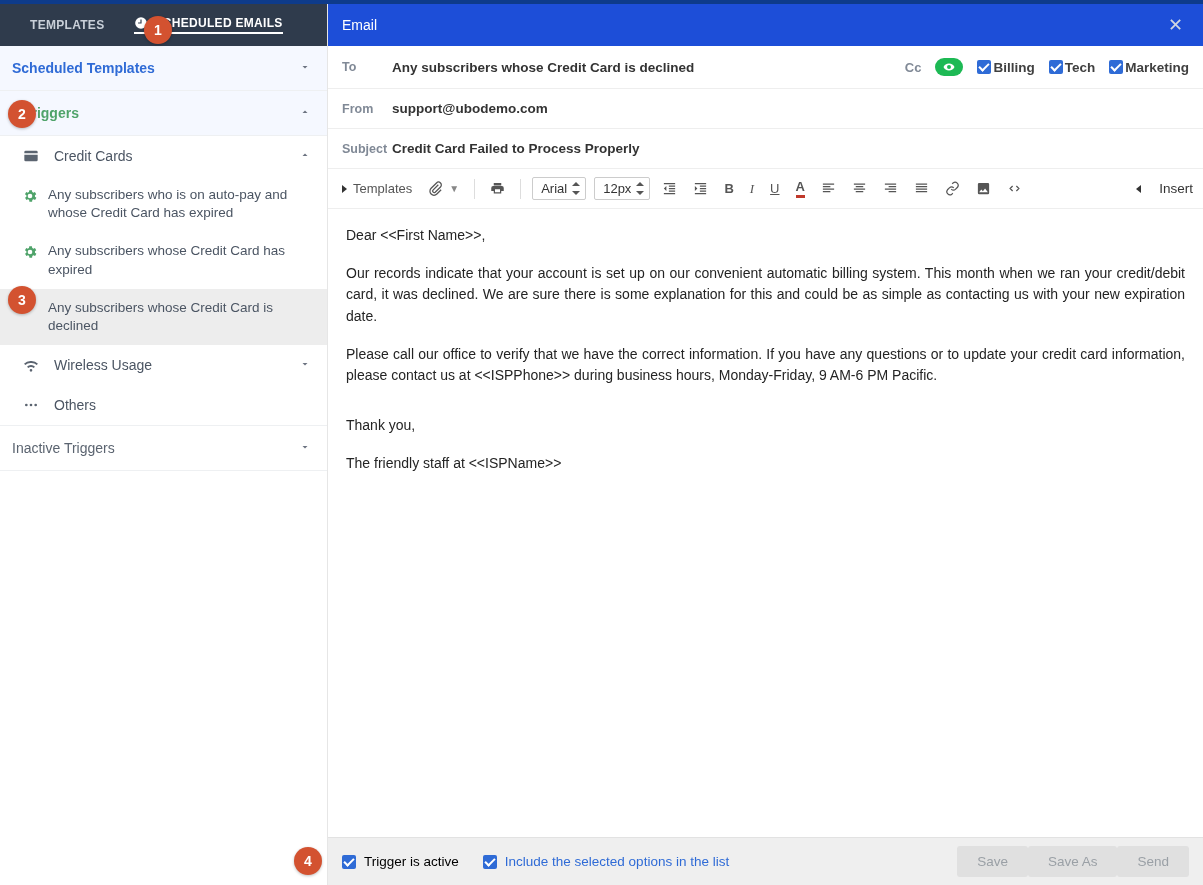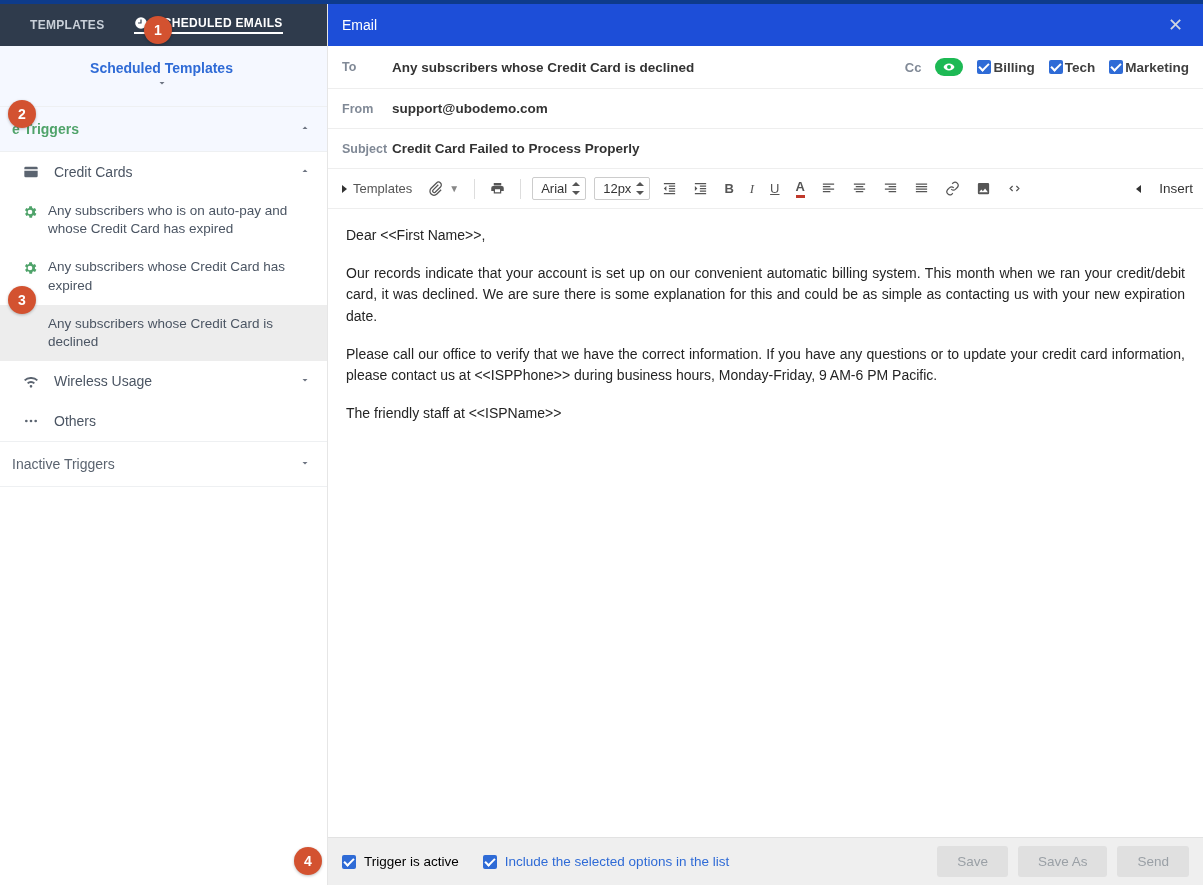--- a/index.html
+++ b/index.html
@@ -10,21 +10,21 @@
   
   .sidebar { width:328px; min-width:328px; height:100%; border-right:1px solid #e6e6e6; background:#fff; display:flex; flex-direction:column; }
   .sb-tabs { height:42px; background:#2f3b4c; display:flex; align-items:center; padding:0 10px 0 30px; gap:30px; }
   .sb-tab { color:#c9d0d9; font-size:12px; font-weight:700; letter-spacing:.3px; cursor:pointer; display:flex; align-items:center; gap:6px; }
   .sb-tab.active { color:#fff; border-bottom:2px solid #fff; padding-bottom:2px; }
   .sb-tab svg { width:14px; height:14px; fill:currentColor; }
 
   .sb-body { flex:1; overflow:auto; }
   .sb-sec { padding:14px 16px 14px 12px; border-bottom:1px solid #eef0f2; display:flex; align-items:center; justify-content:space-between; cursor:pointer; font-size:14px; }
   .sb-sec .chev { color:#6b7280; }
-  .sb-sec.blue { color:#2f6bd6; font-weight:600; background:#f5f8ff;flex-direction:column; }
+  .sb-sec.blue { color:#2f6bd6; font-weight:600; background:#f5f8ff; }
   .sb-sec.green { color:#4fa36a; font-weight:600; background:#f5f8ff; }
   .sb-sec.plain { color:#5b6470; }
 
   .sb-row { display:flex; align-items:center; padding:12px 16px 12px 14px; font-size:14px; color:#4b5563; cursor:pointer; gap:10px; }
   .sb-row .lead { width:26px; display:flex; align-items:center; justify-content:center; color:#5b6470; }
   .sb-row .lbl { flex:1; }
   .sb-row .chev { color:#6b7280; }
   .sb-row.indent { padding-left:18px; }
 
   .sb-trigrow { display:flex; align-items:flex-start; gap:10px; padding:10px 20px 10px 22px; font-size:13.5px; color:#4b5563; cursor:pointer; }
@@ -59,21 +59,21 @@
   .sel::after { content:""; position:absolute; right:5px; top:4px; width:0;height:0; border-left:4px solid transparent; border-right:4px solid transparent; border-bottom:4px solid #555; }
   .sel::before { content:""; position:absolute; right:5px; bottom:4px; width:0;height:0; border-left:4px solid transparent; border-right:4px solid transparent; border-top:4px solid #555; }
   .tb-insert { margin-left:auto; display:flex; align-items:center; gap:18px; font-size:13.5px; color:#333; cursor:pointer; }
   .caret-left { width:0;height:0; border-top:4px solid transparent; border-bottom:4px solid transparent; border-right:5px solid #333; }
 
   .editor { padding:16px 18px; font-size:14px; color:#242424; line-height:1.55; overflow:auto; flex:1; }
   .editor p { margin:0 0 16px; text-align:justify; }
 
   .footer { height:48px; background:#efefef; border-top:1px solid #e2e2e2; display:flex; align-items:center; padding:0 14px; gap:24px; }
   .footer .ck2 { display:flex; align-items:center; gap:8px; font-size:13.5px; }
-  .footer .btns { margin-left:auto; display:flex; gap:10px; }
+  .footer .btns { margin-left:auto; display:flex; }
   .btn { background:#e0e0e0; color:#9aa0a6; padding:8px 20px; border-radius:3px; font-size:13.5px; cursor:default; }
 
   .chev svg { width:12px; height:12px; fill:currentColor; }
 
   .badge { position:absolute; width:28px; height:28px; background:#d35230; border-radius:50%; color:#fff; display:flex; align-items:center; justify-content:center; font-weight:700; font-size:14px; box-shadow:0 1px 3px rgba(0,0,0,.25); z-index:50; }
   .b1 { left:144px; top:12px; }
   .b2 { left:8px; top:96px; }
   .b3 { left:8px; top:282px; }
   .b4 { left:294px; top:843px; }
 
@@ -308,20 +308,21 @@
       <div class="tb-insert">
         <span class="caret-left"></span>
         <span>Insert</span>
       </div>
     </div>
 
     <div class="editor">
       <p style="text-align:left">Dear &lt;&lt;First Name&gt;&gt;,</p>
       <p>Our records indicate that your account is set up on our convenient automatic billing system. This month when we ran your credit/debit card, it was declined. We are sure there is some explanation for this and could be as simple as contacting us with your new expiration date.</p>
       <p>Please call our office to verify that we have the correct information. If you have any questions or to update your credit card information, please contact us at &lt;&lt;ISPPhone&gt;&gt; during business hours, Monday-Friday, 9 AM-6 PM Pacific.</p>
+      <p style="text-align:left;margin-top:28px">Thank you,</p>
       <p style="text-align:left">The friendly staff at &lt;&lt;ISPName&gt;&gt;</p>
     </div>
 
     <div class="footer">
       <label class="ck2">
         <span class="ckbox"></span>
         <span>Trigger is active</span>
       </label>
       <label class="ck2 link-blue">
         <span class="ckbox"></span>

